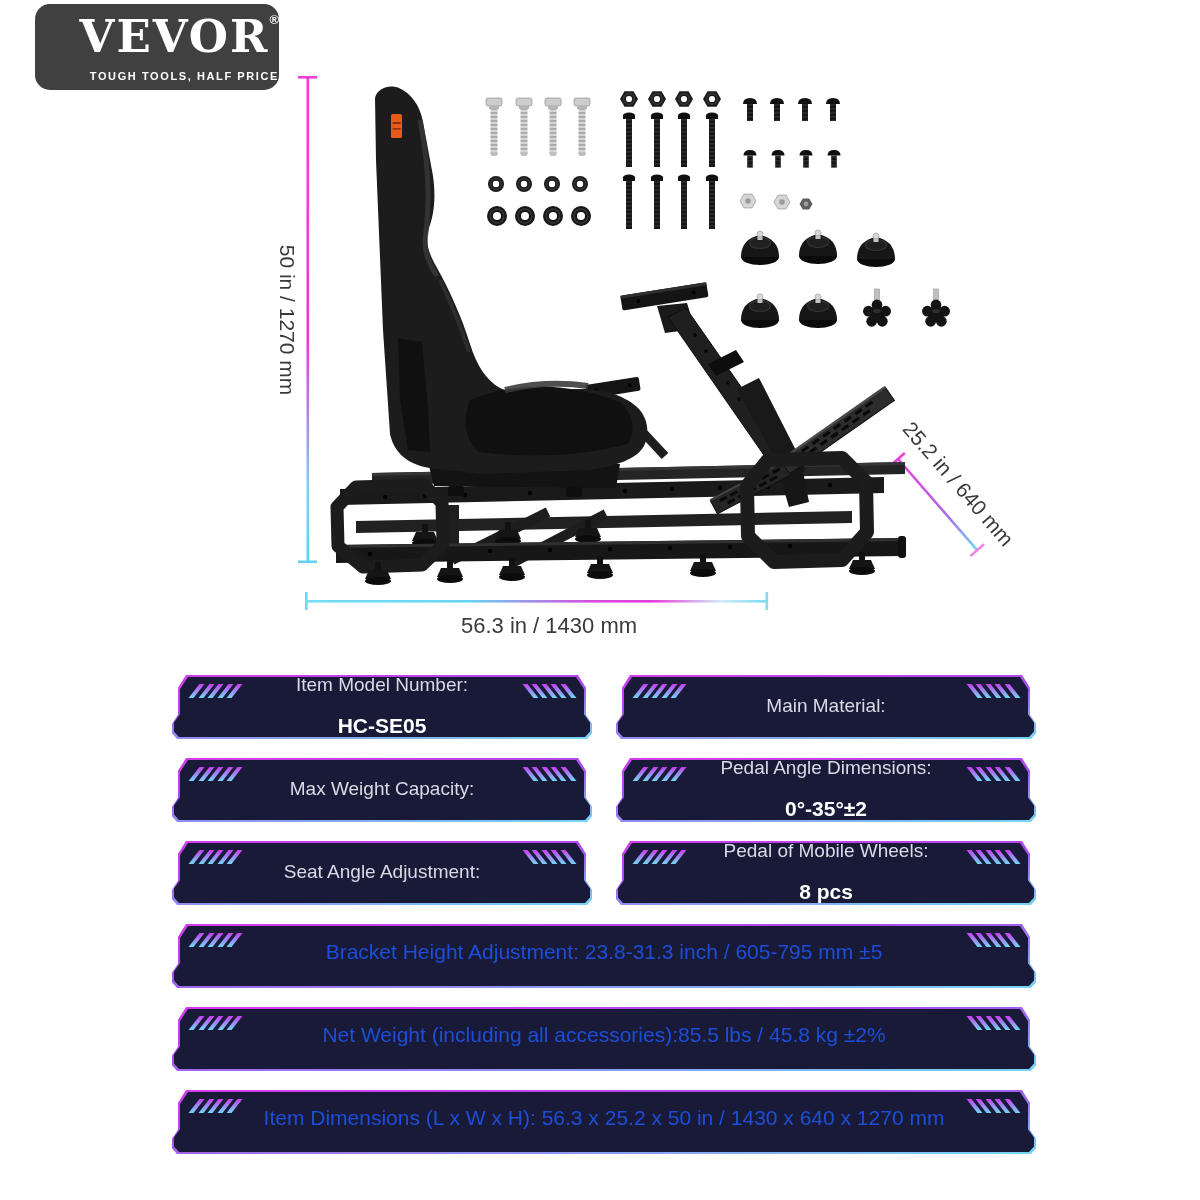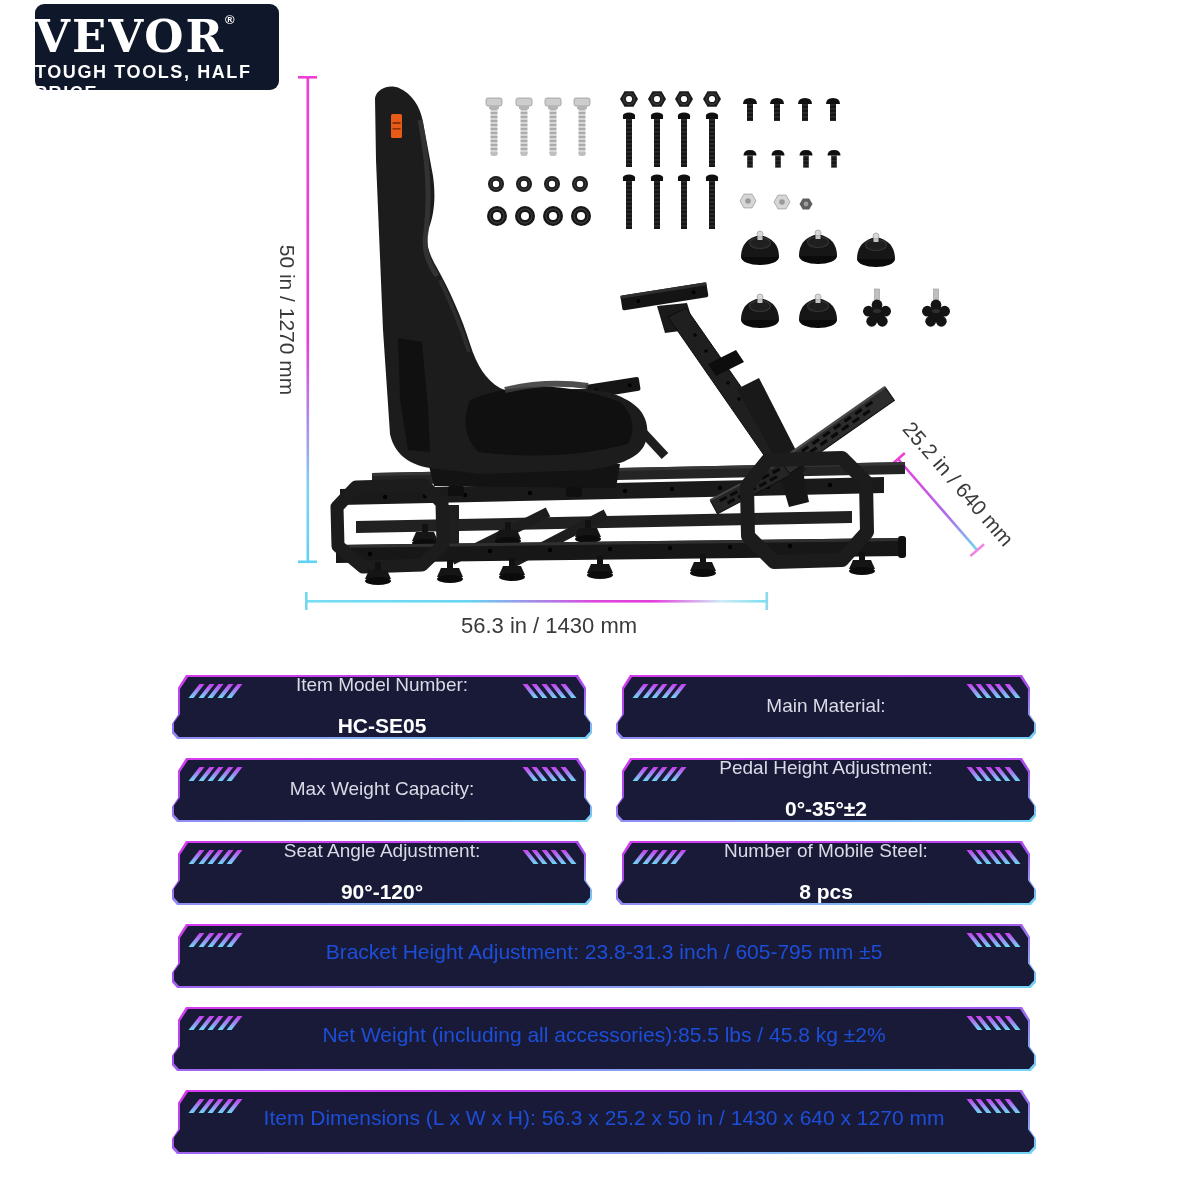--- a/index.html
+++ b/index.html
@@ -1,25 +1,25 @@
 <!DOCTYPE html>
 <html><head>
 <meta charset="utf-8">
 <style>
   html,body{margin:0;padding:0;background:#fff;}
   .page{position:relative;width:1200px;height:1200px;background:#ffffff;overflow:hidden;
         font-family:"Liberation Sans", sans-serif;}
 
   
-  .logo{position:absolute;left:35px;top:4px;width:244px;height:86px;background:#0f172a;
-        border-radius:9px;color:#fff;text-align:left;}
+  .logo{position:absolute;left:35px;top:4px;width:244px;height:86px;background:#404040;
+        border-radius:15px;color:#fff;text-align:right;}
   .logo-name{font-family:"DejaVu Serif", serif;font-weight:bold;font-size:45px;line-height:1;
              letter-spacing:2px;margin-top:9px;}
   .logo-reg{font-size:13px;vertical-align:28px;font-family:"Liberation Sans",sans-serif;letter-spacing:0;}
-  .logo-tagline{font-size:18px;font-weight:bold;letter-spacing:1.6px;margin-top:3px;}
+  .logo-tagline{font-size:11px;font-weight:bold;letter-spacing:1.6px;margin-top:11px;}
 
   
   .stage{position:absolute;left:0;top:0;width:1200px;height:670px;}
   .stage svg{position:absolute;left:0;top:0;}
   .dim-label{position:absolute;white-space:nowrap;color:#3a3a3a;font-size:21px;}
   .dim-h{left:287px;top:320px;transform:translate(-50%,-50%) rotate(90deg);}
   .dim-l{left:536px;top:626px;transform:translate(-50%,-50%);font-size:22px;margin-left:13px;}
   .dim-d{left:958px;top:484px;transform:translate(-50%,-50%) rotate(49deg);}
 
   
@@ -451,21 +451,21 @@
         <span class="slash"></span>
       </div>
     <div class="slashes right">
         <span class="slash"></span>
         <span class="slash"></span>
         <span class="slash"></span>
         <span class="slash"></span>
         <span class="slash"></span>
       </div>
     <div class="card-text">
-      <div class="card-label">Pedal Height Adjustment:</div>
+      <div class="card-label">Pedal Angle Dimensions:</div>
       <div class="card-value">0°-35°±2</div>
     </div>
   </div>
 
   <div class="spec-card" style="left:172px;top:841px">
     <div class="shape border"></div>
     <div class="shape body"></div>
     <div class="slashes left">
         <span class="slash"></span>
         <span class="slash"></span>
@@ -475,42 +475,41 @@
       </div>
     <div class="slashes right">
         <span class="slash"></span>
         <span class="slash"></span>
         <span class="slash"></span>
         <span class="slash"></span>
         <span class="slash"></span>
       </div>
     <div class="card-text">
       <div class="card-label">Seat Angle Adjustment:</div>
-      <div class="card-value">90°-120°</div>
     </div>
   </div>
   <div class="spec-card" style="left:616px;top:841px">
     <div class="shape border"></div>
     <div class="shape body"></div>
     <div class="slashes left">
         <span class="slash"></span>
         <span class="slash"></span>
         <span class="slash"></span>
         <span class="slash"></span>
         <span class="slash"></span>
       </div>
     <div class="slashes right">
         <span class="slash"></span>
         <span class="slash"></span>
         <span class="slash"></span>
         <span class="slash"></span>
         <span class="slash"></span>
       </div>
     <div class="card-text">
-      <div class="card-label">Number of Mobile Steel:</div>
+      <div class="card-label">Pedal of Mobile Wheels:</div>
       <div class="card-value">8 pcs</div>
     </div>
   </div>
 
   <div class="spec-card full" style="left:172px;top:924px">
     <div class="shape border"></div>
     <div class="shape body"></div>
     <div class="slashes left">
         <span class="slash"></span>
         <span class="slash"></span>

